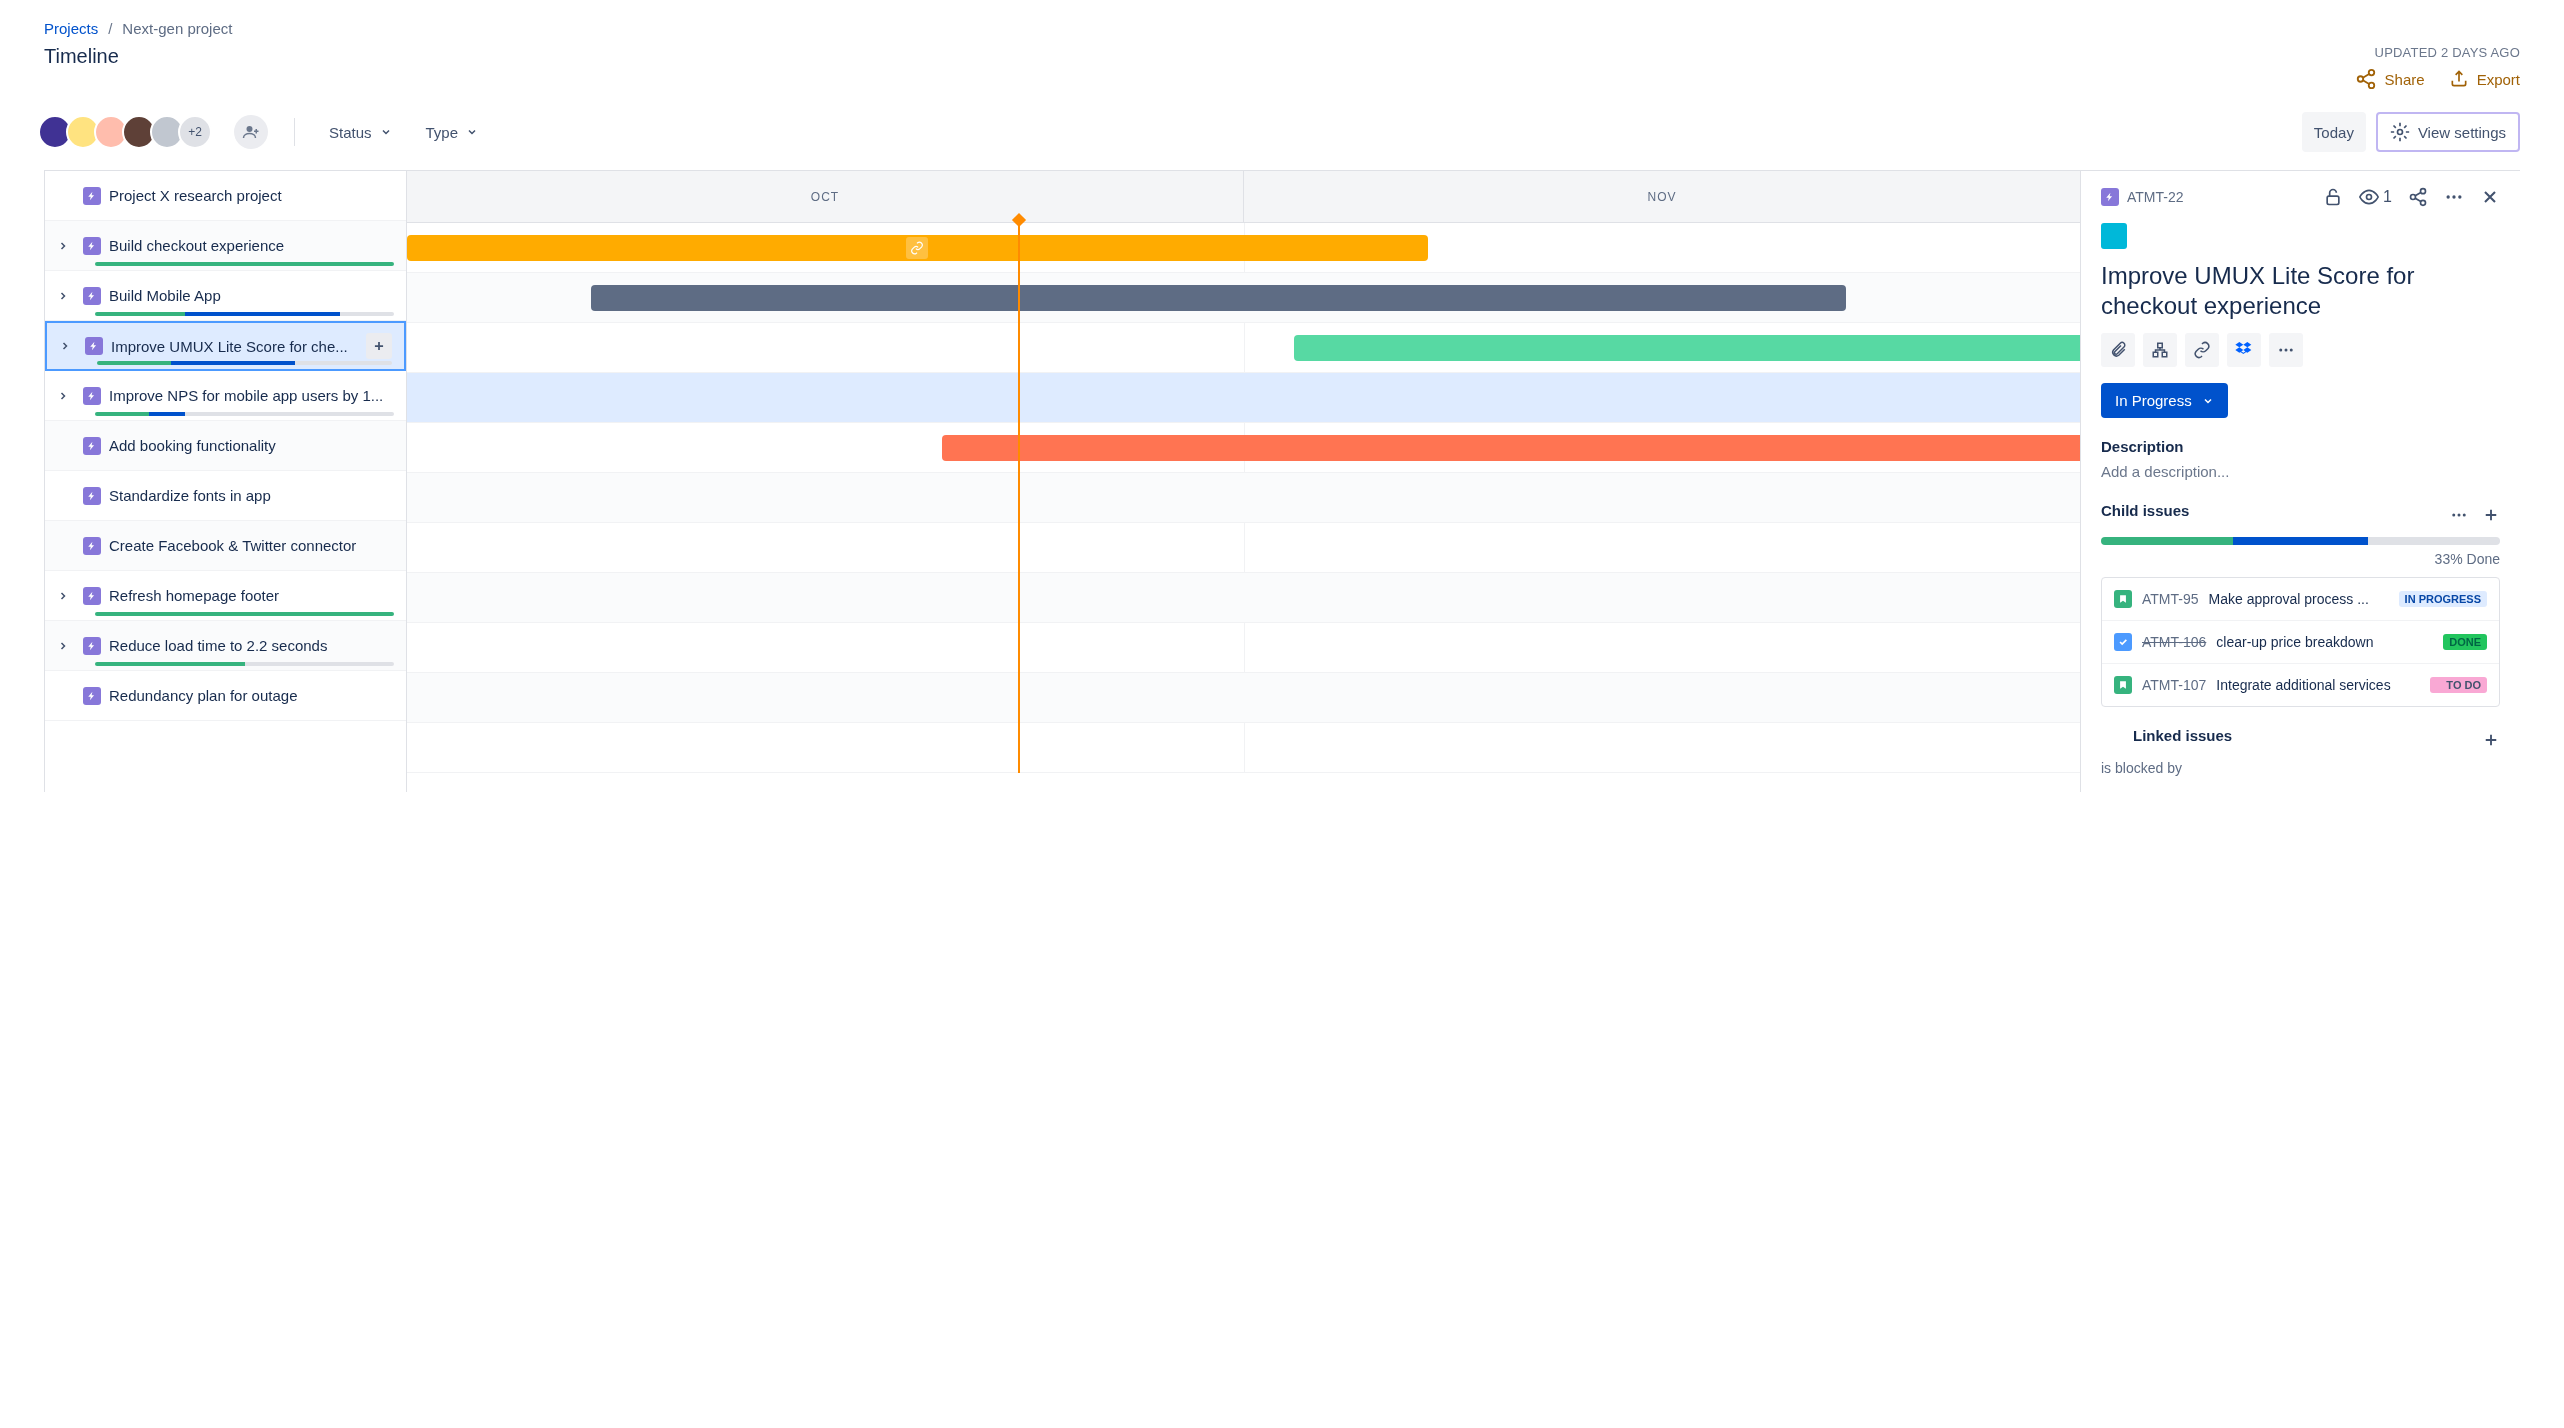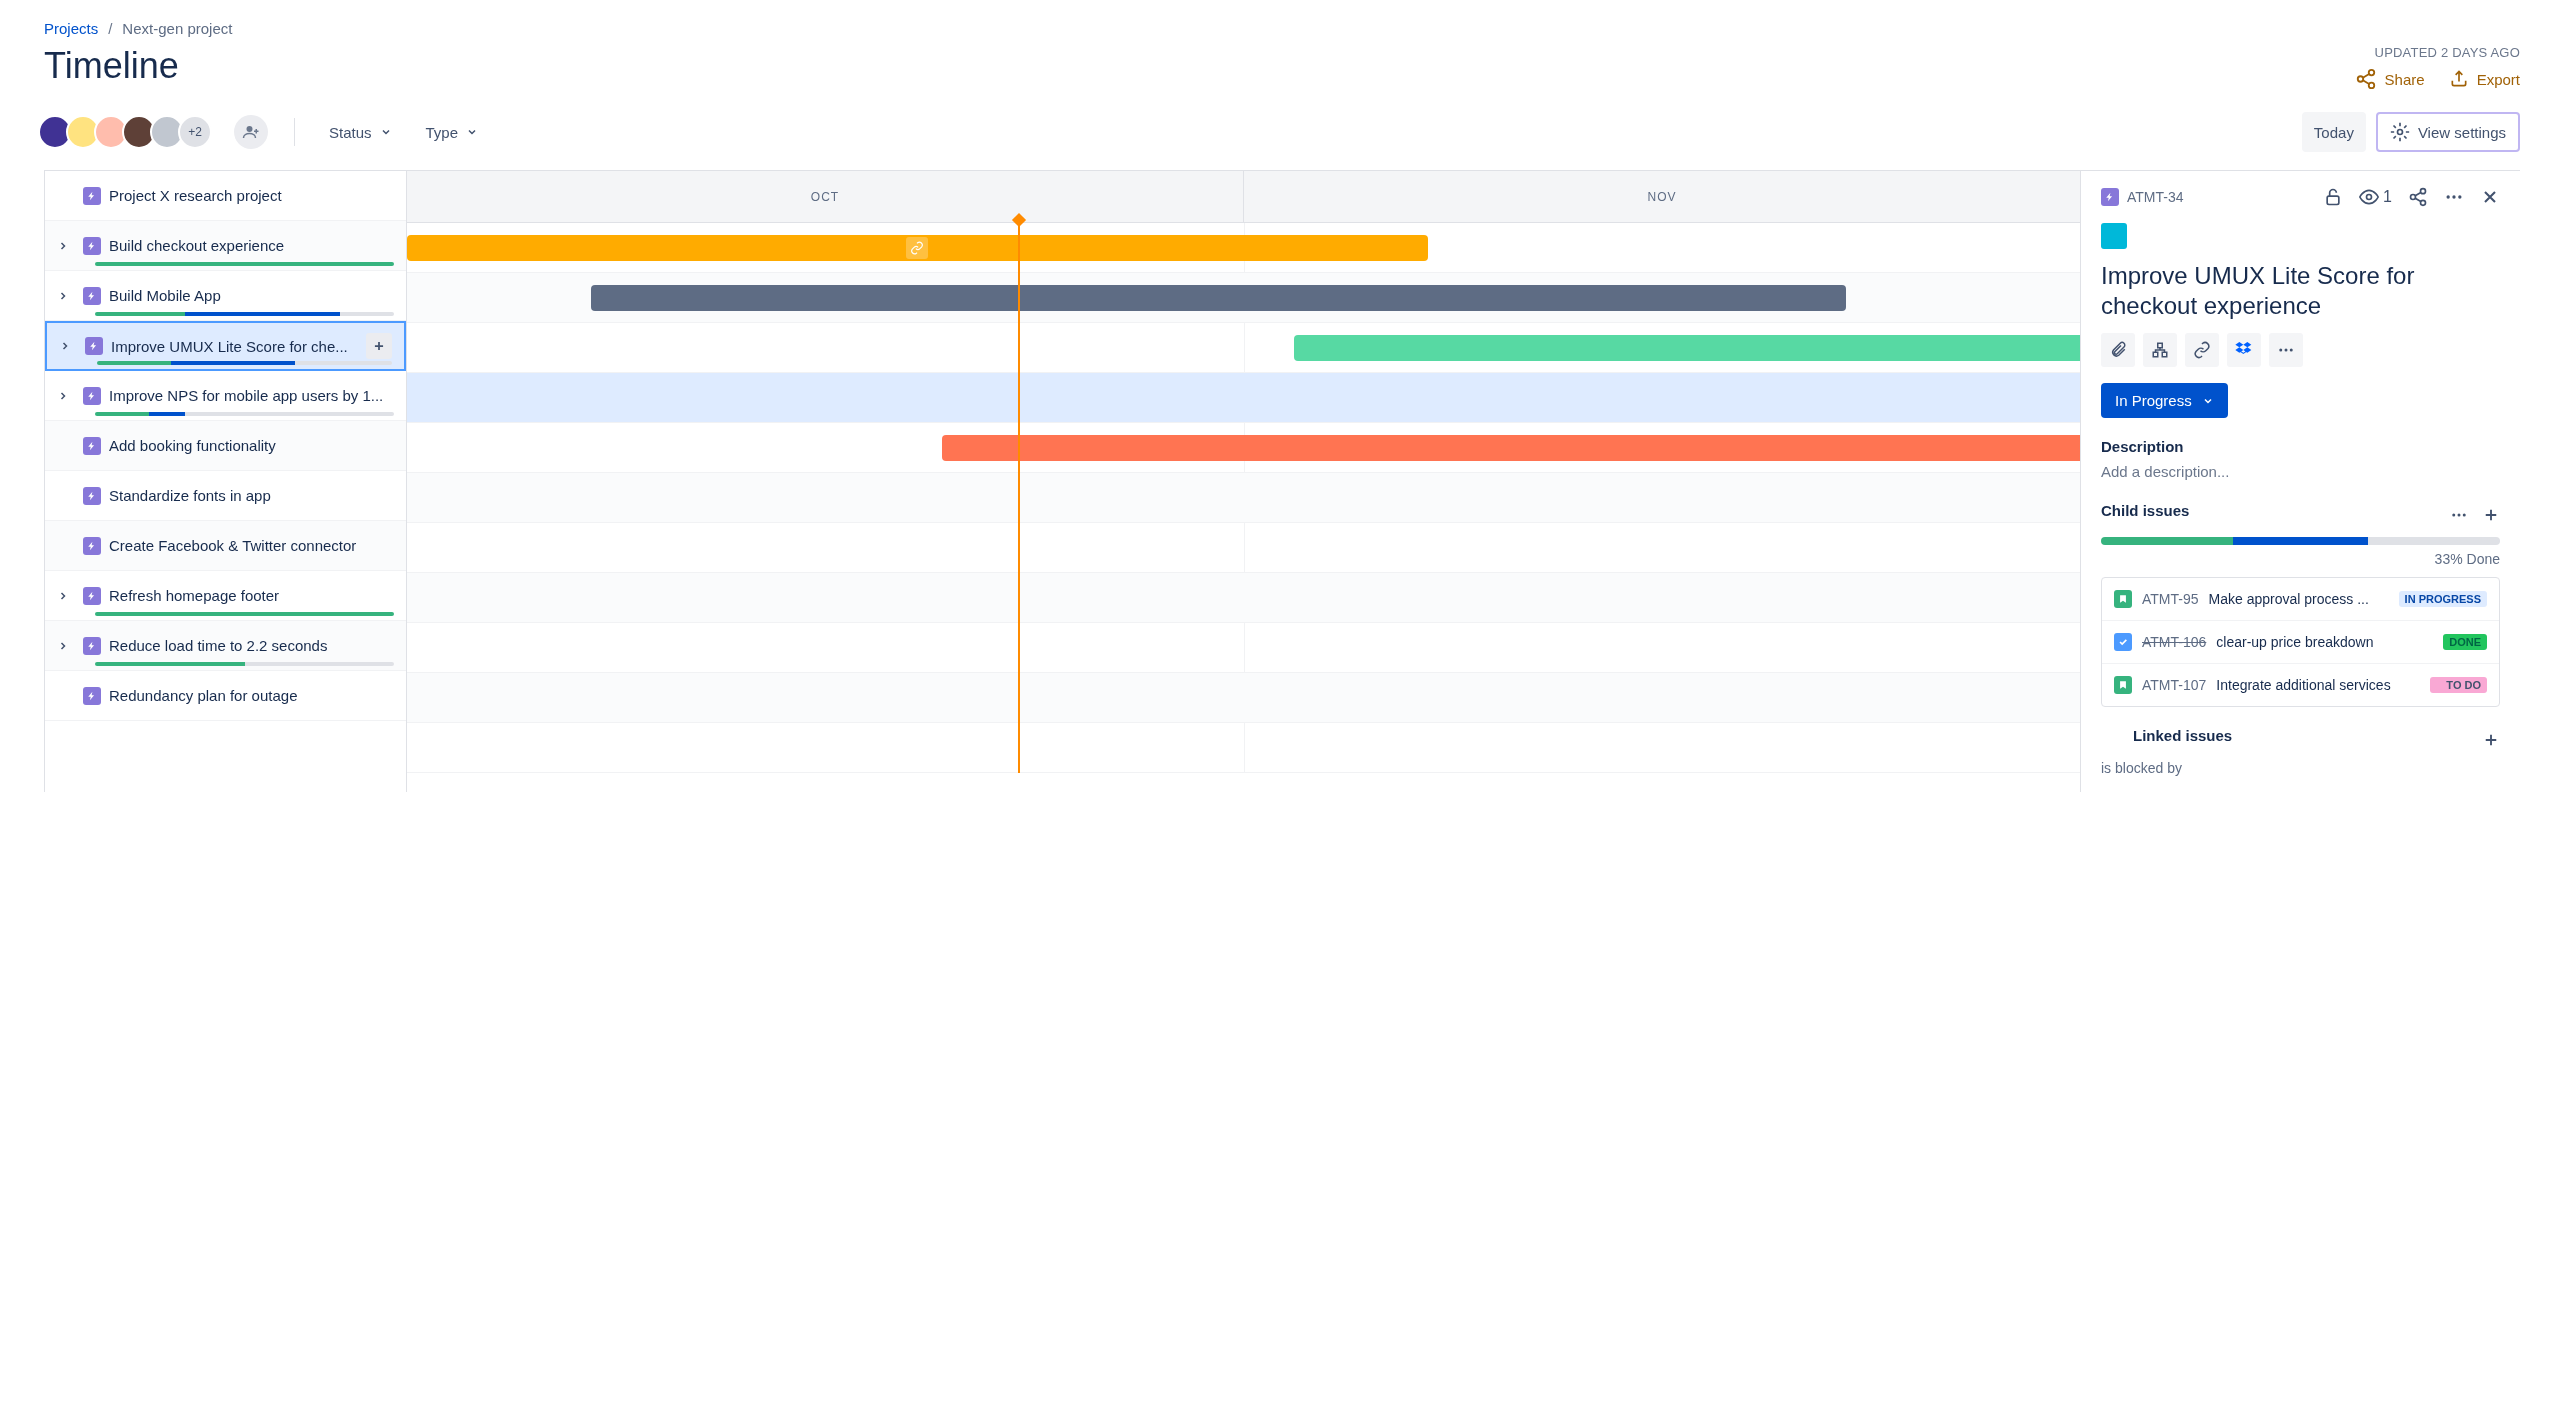--- a/index.html
+++ b/index.html
@@ -5,21 +5,21 @@
 * { box-sizing: border-box; margin: 0; padding: 0; }
 body { font-family: -apple-system, BlinkMacSystemFont, 'Segoe UI', sans-serif; background: #fff; color: #172B4D; }
 
 
 .header { padding: 20px 44px 12px; }
 .breadcrumb { display: flex; align-items: center; gap: 10px; font-size: 15px; margin-bottom: 8px; }
 .breadcrumb a { color: #0052CC; text-decoration: none; }
 .breadcrumb-sep { color: #6B778C; }
 .breadcrumb-current { color: #5E6C84; }
 .header-row { display: flex; justify-content: space-between; align-items: flex-start; }
-.title { font-size: 36px; font-weight: 500; }
+.title { font-size: 20px; font-weight: 500; }
 .updated { color: #6B778C; font-size: 13px; text-transform: uppercase; letter-spacing: .2px; }
 .header-actions { display: flex; gap: 24px; align-items: center; margin-top: 8px; }
 .header-action { display: flex; align-items: center; gap: 8px; color: #a16207; font-size: 15px; cursor: pointer; }
 
 
 .toolbar { display: flex; justify-content: space-between; align-items: center; padding: 10px 44px 18px; }
 .toolbar-left { display: flex; align-items: center; gap: 18px; }
 .avatars { display: flex; align-items: center; }
 .avatar { width: 34px; height: 34px; border-radius: 50%; border: 2px solid #fff; margin-left: -6px; display: flex; align-items: center; justify-content: center; font-size: 12px; color: #fff; }
 .avatar-more { background: #DFE1E6; color: #42526E; font-size: 12px; font-weight: 500; }
@@ -411,21 +411,21 @@
       </div>
   </div>
   <div class="detail">
     <div class="detail-top">
       <div class="detail-key">
         <span class="key-icon">
             <svg width="10" height="10" viewBox="0 0 24 24" fill="#fff">
               <path d="M13 2L3 14h6l-2 8 10-12h-6z"></path>
             </svg>
           </span>
-        <span>ATMT-34</span>
+        <span>ATMT-22</span>
       </div>
       <div class="detail-actions">
         <span>
             <svg width="20" height="20" viewBox="0 0 24 24" fill="none" stroke="currentColor" stroke-width="2">
               <rect x="5" y="11" width="14" height="10" rx="2"></rect>
               <path d="M8 11V7a4 4 0 018 0"></path>
             </svg>
           </span>
         <span style="display:flex;gap:4px;align-items:center">
           <svg width="20" height="20" viewBox="0 0 24 24" fill="none" stroke="currentColor" stroke-width="2">

